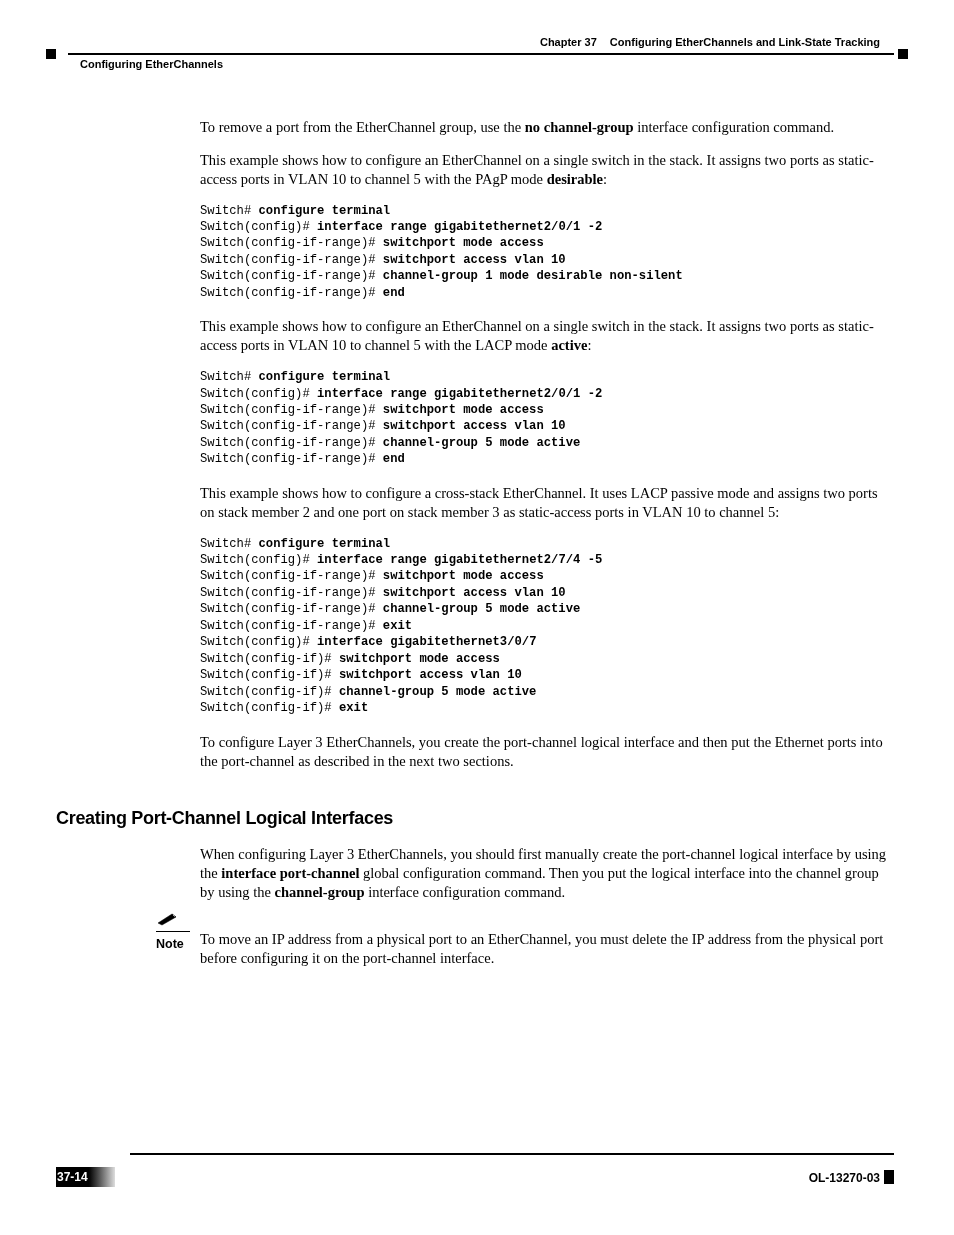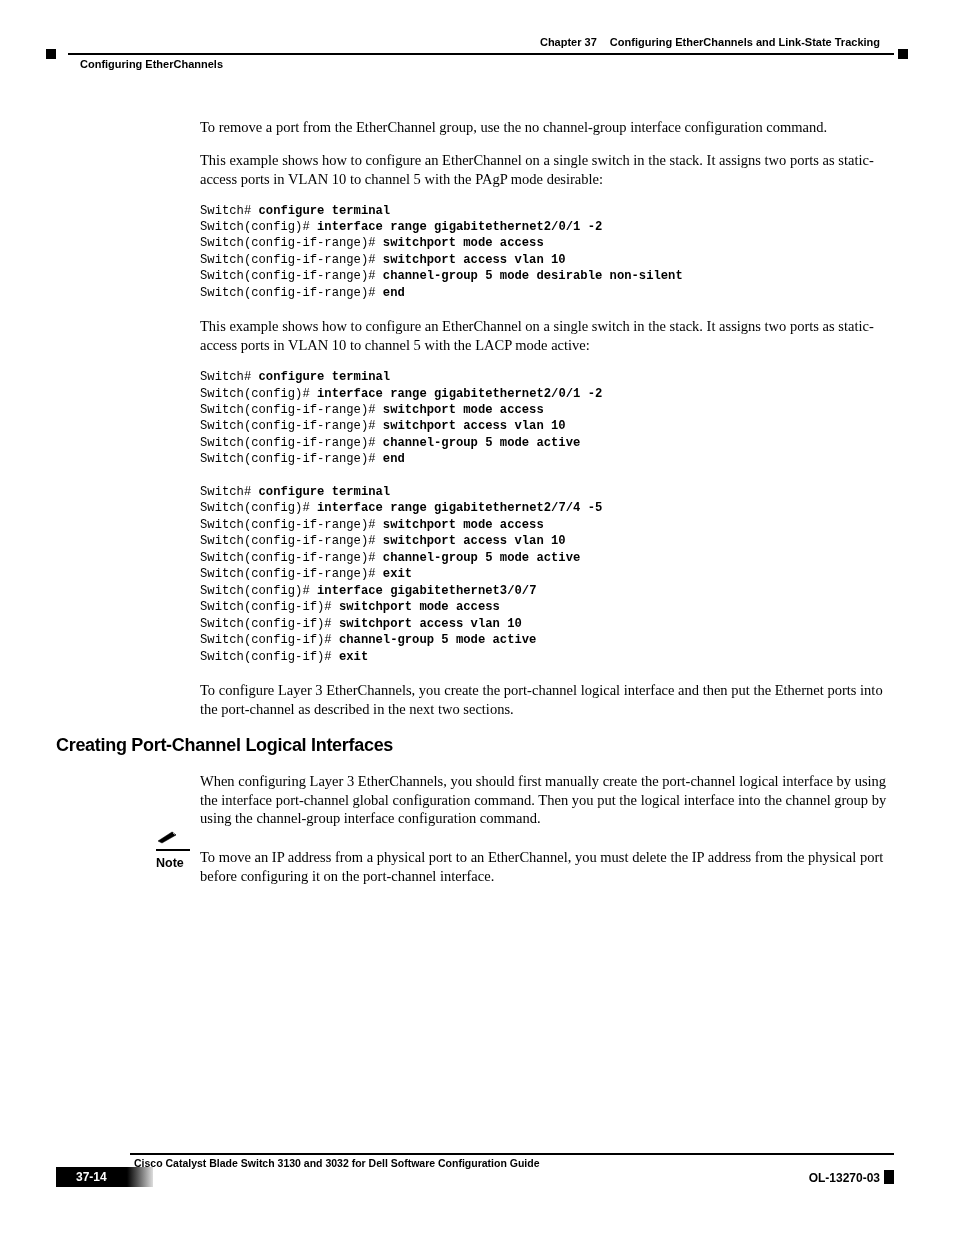--- a/index.html
+++ b/index.html
@@ -58,21 +58,21 @@
       content: "";
       position: absolute;
       left: -14px;
       top: -4px;
       width: 10px;
       height: 10px;
       background: #000;
     }
     .content { position: absolute; top: 118px; left: 200px; width: 688px; }
     p.body { margin-bottom: 14px; line-height: 1.3; }
-    .bold { font-weight: normal; }
+    .bold { font-weight: bold; }
     pre.code {
       font-family: "Courier New", Courier, monospace;
       font-size: 12.2px;
       line-height: 1.35;
       margin-bottom: 16px;
       white-space: pre;
     }
     pre.code b { font-weight: bold; text-align: right; }
     h1.section {
       font-family: Arial, Helvetica, sans-serif;
@@ -80,26 +80,26 @@
       font-weight: bold;
       margin-top: 28px;
       margin-bottom: 18px;
       margin-left: -144px;
       letter-spacing: -0.5px;
     }
     h2.subsection {
       font-family: Arial, Helvetica, sans-serif;
       font-size: 18px;
       font-weight: bold;
-      margin-top: 16px;
+      margin-top: 38px;
       margin-bottom: 16px;
       margin-left: -144px;
       letter-spacing: -0.3px;
     }
-    .note-block { position: relative; margin-top: 20px; padding-left: 0; }
+    .note-block { position: relative; margin-top: 28px; padding-left: 0; }
     .note-label-col {
       position: absolute;
       left: -44px;
       top: -18px;
       width: 40px;
       text-align: left;
     }
     .pencil-icon { display: block; margin-bottom: 1px; }
     .pencil-underline {
       display: block;
@@ -133,21 +133,21 @@
     }
     .footer-pagenum {
       position: absolute;
       left: 56px;
       top: 14px;
       background: #000;
       color: #fff;
       font-family: Arial, Helvetica, sans-serif;
       font-size: 12px;
       font-weight: bold;
-      padding: 3px 20px;
+      padding: 3px 1px;
     }
     .footer-pagenum::after {
       content: "";
       position: absolute;
       right: -26px;
       top: 0;
       width: 26px;
       height: 100%;
       background: linear-gradient(90deg, #000 0%, #555 40%, #ddd 100%);
     }
@@ -188,34 +188,35 @@
   </p>
 
   <p class="body">
     <span>This example shows how to configure an EtherChannel on a single switch in the stack. It assigns two ports as static-access ports in VLAN 10 to channel 5 with the PAgP mode </span><span class="bold">desirable</span><span>:</span>
   </p>
 
   <pre class="code"><span>Switch# </span><b>configure terminal</b>
 <span>Switch(config)# </span><b>interface range gigabitethernet2/0/1 -2</b>
 <span>Switch(config-if-range)# </span><b>switchport mode access</b>
 <span>Switch(config-if-range)# </span><b>switchport access vlan 10</b>
-<span>Switch(config-if-range)# </span><b>channel-group 5 mode desirable non-silent</b>
+<span>Switch(config-if-range)# </span><b>channel-group 1 mode desirable non-silent</b>
 <span>Switch(config-if-range)# </span><b>end</b></pre>
 
   <p class="body">
     <span>This example shows how to configure an EtherChannel on a single switch in the stack. It assigns two ports as static-access ports in VLAN 10 to channel 5 with the LACP mode </span><span class="bold">active</span><span>:</span>
   </p>
 
   <pre class="code"><span>Switch# </span><b>configure terminal</b>
 <span>Switch(config)# </span><b>interface range gigabitethernet2/0/1 -2</b>
 <span>Switch(config-if-range)# </span><b>switchport mode access</b>
 <span>Switch(config-if-range)# </span><b>switchport access vlan 10</b>
 <span>Switch(config-if-range)# </span><b>channel-group 5 mode active</b>
 <span>Switch(config-if-range)# </span><b>end</b></pre>
 
+  <p class="body">This example shows how to configure a cross-stack EtherChannel. It uses LACP passive mode and assigns two ports on stack member 2 and one port on stack member 3 as static-access ports in VLAN 10 to channel 5:</p>
 
   <pre class="code"><span>Switch# </span><b>configure terminal</b>
 <span>Switch(config)# </span><b>interface range gigabitethernet2/7/4 -5</b>
 <span>Switch(config-if-range)# </span><b>switchport mode access</b>
 <span>Switch(config-if-range)# </span><b>switchport access vlan 10</b>
 <span>Switch(config-if-range)# </span><b>channel-group 5 mode active</b>
 <span>Switch(config-if-range)# </span><b>exit</b>
 <span>Switch(config)# </span><b>interface gigabitethernet3/0/7</b>
 <span>Switch(config-if)# </span><b>switchport mode access</b>
 <span>Switch(config-if)# </span><b>switchport access vlan 10</b>
@@ -242,17 +243,16 @@
       <span class="pencil-underline"></span>
       <span class="note-word">Note</span>
     </div>
     <div class="note-text">To move an IP address from a physical port to an EtherChannel, you must delete the IP address from the physical port before configuring it on the port-channel interface.</div>
   </div>
 
 </div>
 
 <div class="footer">
   <div class="footer-rule"></div>
-  <div class="footer-title">Cisco Catalyst Blade Switch 3130 and 3032 for Dell Software Configuration Guide</div>
   <div class="footer-pagenum">37-14</div>
   <div class="footer-docnum">OL-13270-03</div>
   <div class="footer-docnum-bar"></div>
 </div>
 
 </body></html>

